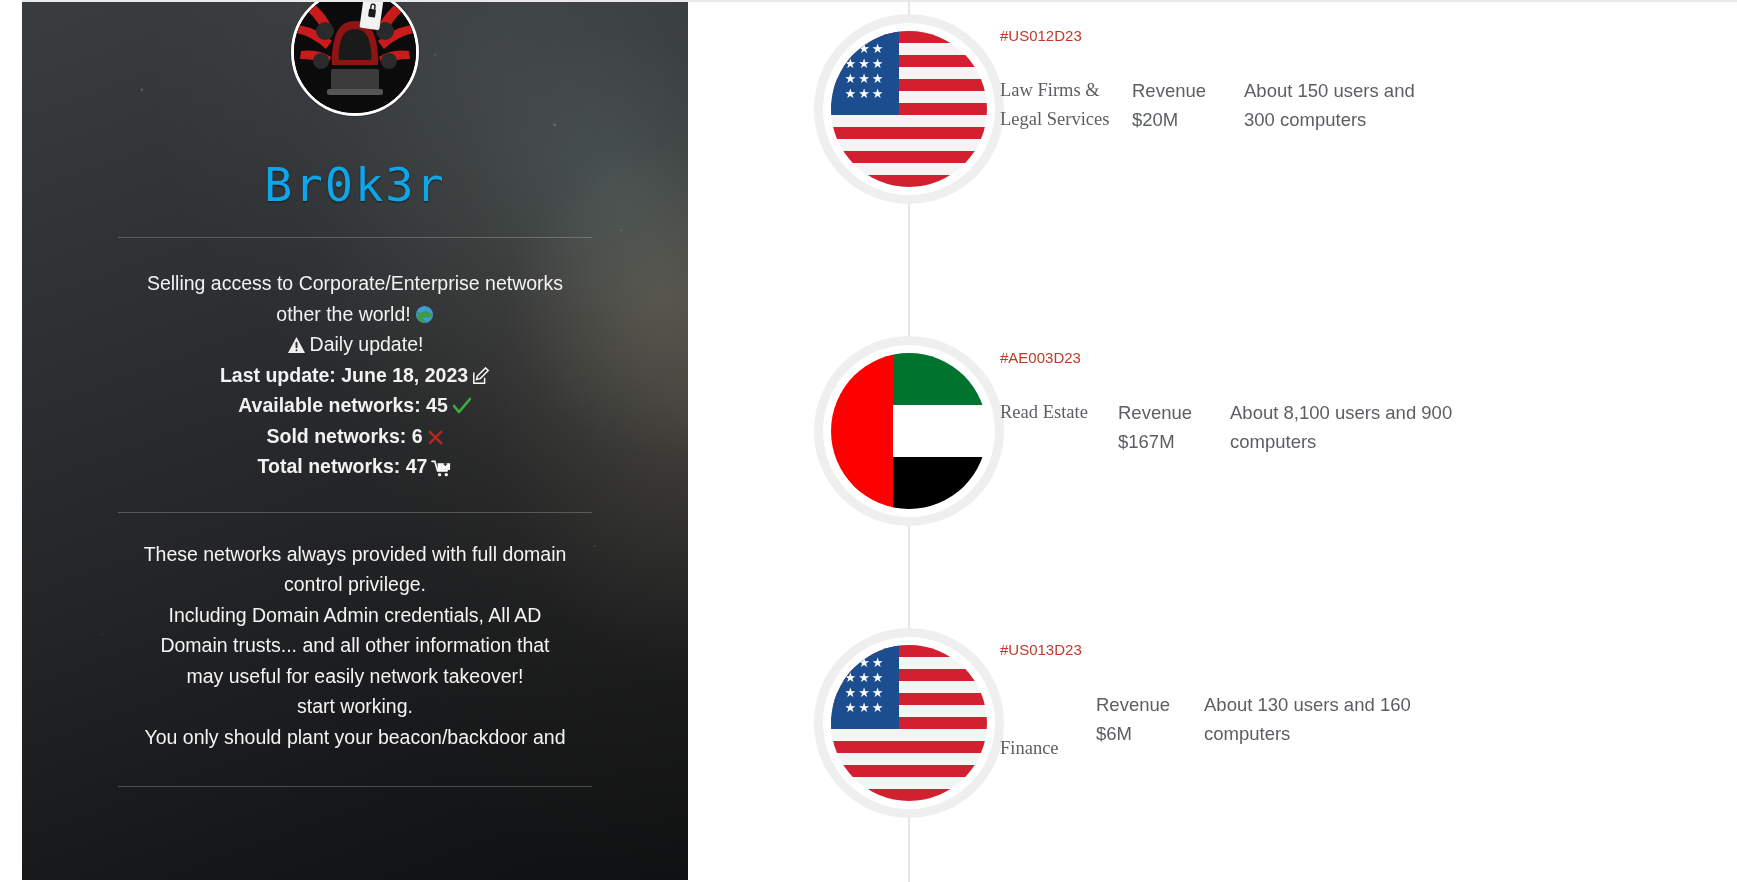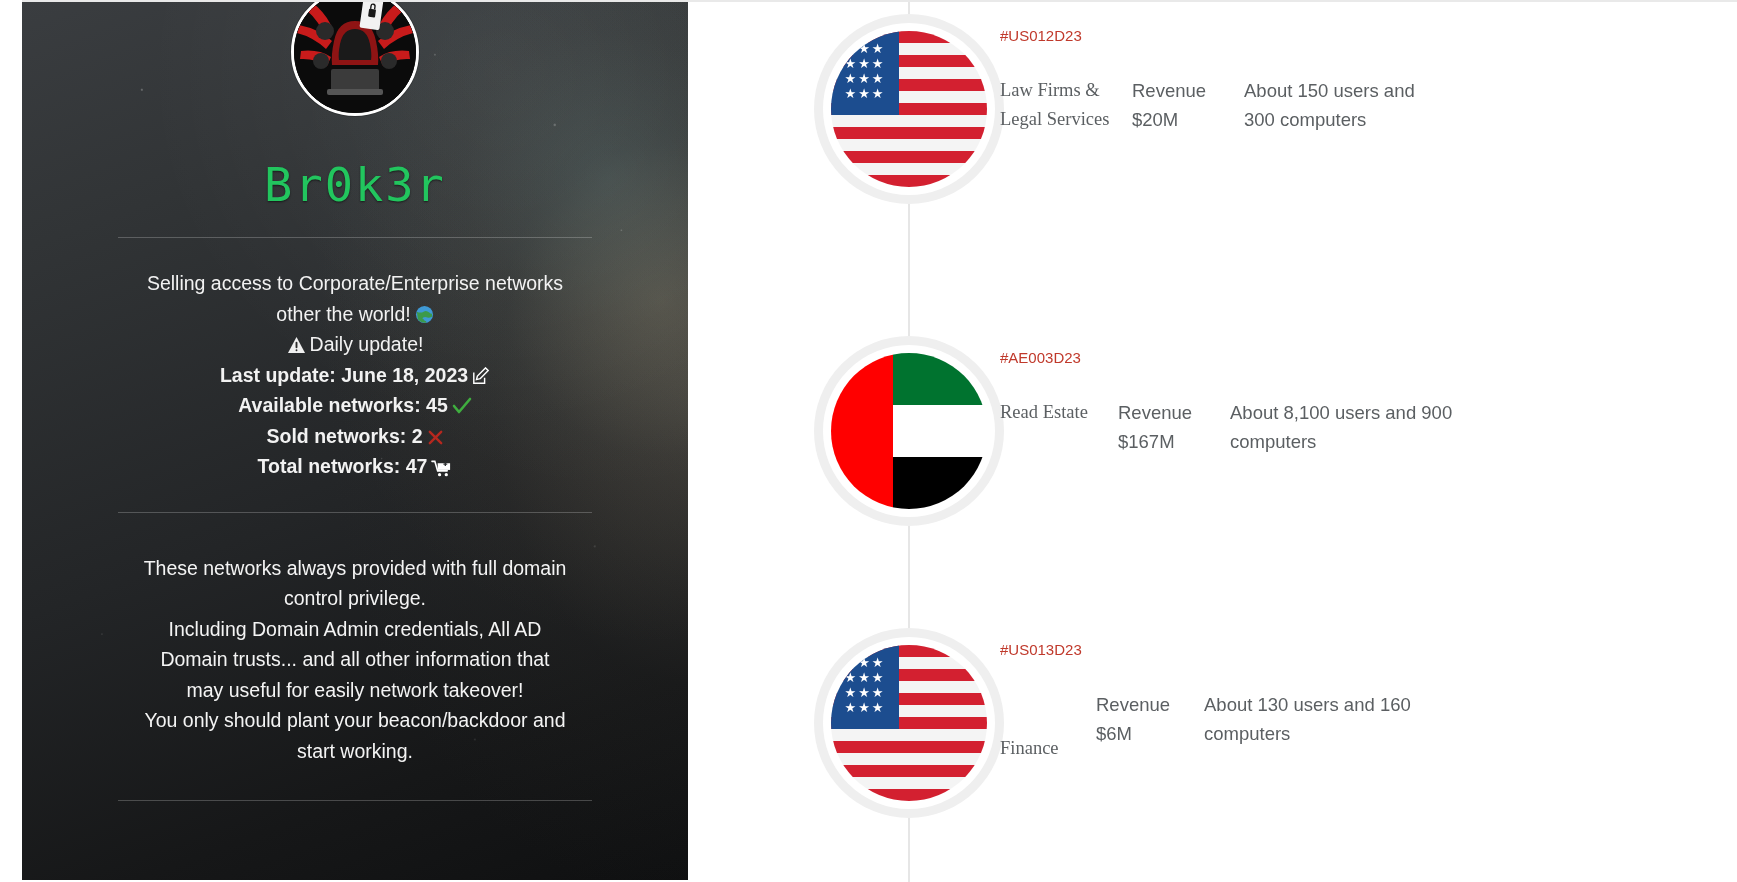--- a/index.html
+++ b/index.html
@@ -108,21 +108,21 @@
     background:
       radial-gradient(circle at 50% 62%, rgba(200,30,30,0.0) 0%, rgba(0,0,0,0.0) 40%),
       linear-gradient(#0b0b0b, #0b0b0b);
   }
 
   .handle {
     font-family: "DejaVu Sans Mono", monospace;
     font-size: 47px;
     letter-spacing: 2px;
     font-weight: 400;
-    color: #22c55e;
+    color: #0ea5e9;
     margin: 44px 0 0 0;
     line-height: 1.05;
     text-shadow: 0 1px 2px rgba(0,0,0,0.55);
   }
 
   .sb-rule {
     height: 1px;
     background: rgba(255,255,255,0.22);
     margin: 28px 38px 0 38px;
   }
@@ -139,21 +139,21 @@
     display: inline-block;
     vertical-align: -3px;
     margin-left: 4px;
   }
   .ico svg { display: block; }
 
   .details {
     font-size: 19.5px;
     line-height: 30.5px;
     color: #f4f4f4;
-    margin-top: 40px;
+    margin-top: 26px;
   }
 
   
   #timeline {
     position: absolute;
     left: 688px;
     top: 2px;
     width: 1049px;
     height: 880px;
     background: #ffffff;
@@ -352,21 +352,21 @@
           </span>
         </div>
         <div>
           <span class="b">Available networks: 45</span><span class="ico">
             <svg width="20" height="18" viewBox="0 0 20 18">
               <path d="M2 9 L7 15 L18 2" fill="none" stroke="#3fae3f" stroke-width="2.6" stroke-linecap="round" stroke-linejoin="round"></path>
             </svg>
           </span>
         </div>
         <div>
-          <span class="b">Sold networks: 2</span><span class="ico">
+          <span class="b">Sold networks: 6</span><span class="ico">
             <svg width="17" height="17" viewBox="0 0 18 18">
               <path d="M3 3 L15 15 M15 3 L3 15" fill="none" stroke="#b5281f" stroke-width="2.6" stroke-linecap="round"></path>
             </svg>
           </span>
         </div>
         <div>
           <span class="b">Total networks: 47</span><span class="ico" style="vertical-align:-5px;">
             <svg width="21" height="20" viewBox="0 0 22 20">
               <path d="M1 3 h3 l3 10 h10" fill="none" stroke="#ffffff" stroke-width="1.7" stroke-linecap="round"></path>
               <rect x="7" y="5" width="13" height="7" fill="#ffffff"></rect>
@@ -379,22 +379,22 @@
       </div>
 
       <div class="sb-rule" style="margin-top:30px;"></div>
 
       <div class="details">
         <div>These networks always provided with full domain</div>
         <div>control privilege.</div>
         <div>Including Domain Admin credentials, All AD</div>
         <div>Domain trusts... and all other information that</div>
         <div>may useful for easily network takeover!</div>
+        <div>start working.</div>
         <div>You only should plant your beacon/backdoor and</div>
-        <div>start working.</div>
       </div>
 
       <div class="sb-rule" style="margin-top:34px;"></div>
     </div>
   </aside>
 
   <section id="timeline">
     <div class="spine"></div>
 
     <div class="tl-item" style="top:12px;">

